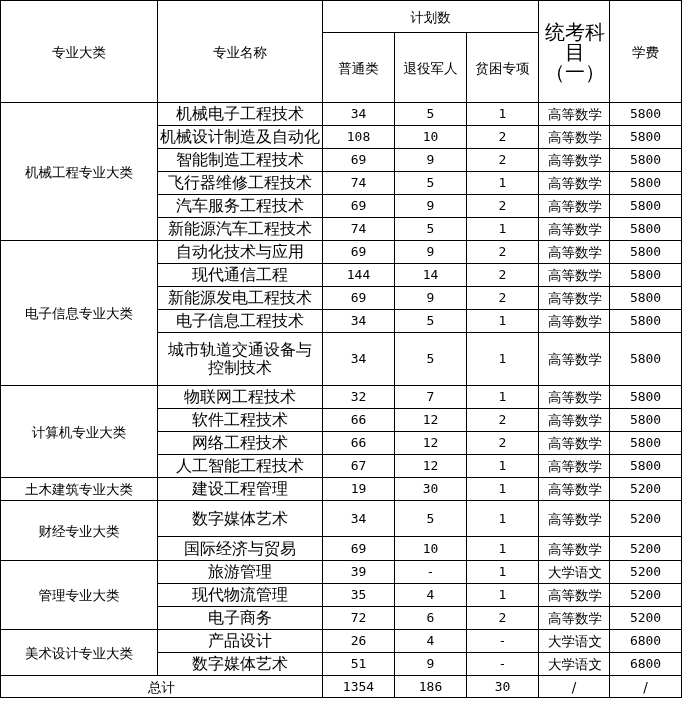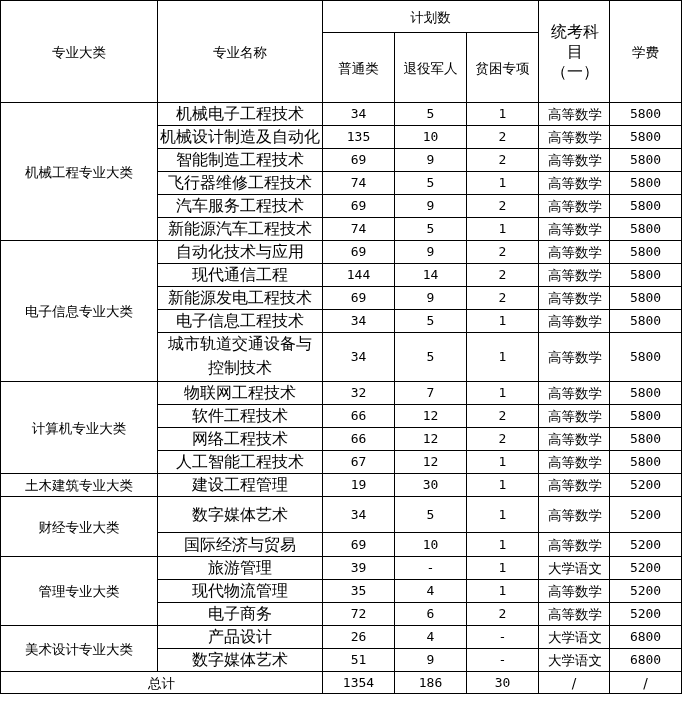--- a/index.html
+++ b/index.html
@@ -61,42 +61,42 @@
       <col class="c-vet">
       <col class="c-poor">
       <col class="c-subj">
       <col class="c-fee">
   </colgroup>
   <thead>
     <tr class="h1">
       <th rowspan="2">专业大类</th>
       <th rowspan="2">专业名称</th>
       <th colspan="3">计划数</th>
-      <th rowspan="2" style="padding:0 6px;"><span style="display:inline-block;width:60px;line-height:20px;font-size:16px;">统考科目（一）</span></th>
+      <th rowspan="2" style="padding:0 6px;"><span style="display:inline-block;width:60px;line-height:20px;font-size:20px;">统考科目（一）</span></th>
       <th rowspan="2">学费</th>
     </tr>
     <tr class="h2">
       <th>普通类</th>
       <th>退役军人</th>
       <th>贫困专项</th>
     </tr>
   </thead>
   <tbody id="tbody">
       <tr class="r">
         <td rowspan="6">机械工程专业大类</td>
         <td class="name">机械电子工程技术</td>
         <td class="num">34</td>
         <td class="num">5</td>
         <td class="num">1</td>
         <td class="subj">高等数学</td>
         <td class="num">5800</td>
       </tr>
       <tr class="r">
         <td class="name">机械设计制造及自动化</td>
-        <td class="num">135</td>
+        <td class="num">108</td>
         <td class="num">10</td>
         <td class="num">2</td>
         <td class="subj">高等数学</td>
         <td class="num">5800</td>
       </tr>
       <tr class="r">
         <td class="name">智能制造工程技术</td>
         <td class="num">69</td>
         <td class="num">9</td>
         <td class="num">2</td>
@@ -154,21 +154,21 @@
       </tr>
       <tr class="r">
         <td class="name">电子信息工程技术</td>
         <td class="num">34</td>
         <td class="num">5</td>
         <td class="num">1</td>
         <td class="subj">高等数学</td>
         <td class="num">5800</td>
       </tr>
       <tr class="r2">
-        <td class="name" style="padding:0 6px;line-height:24px;font-family:Liberation Mono, monospace;">城市轨道交通设备与控制技术</td>
+        <td class="name" style="padding:8px 6px;line-height:18px;">城市轨道交通设备与控制技术</td>
         <td class="num">34</td>
         <td class="num">5</td>
         <td class="num">1</td>
         <td class="subj">高等数学</td>
         <td class="num">5800</td>
       </tr>
       <tr class="r">
         <td rowspan="4">计算机专业大类</td>
         <td class="name">物联网工程技术</td>
         <td class="num">32</td>

